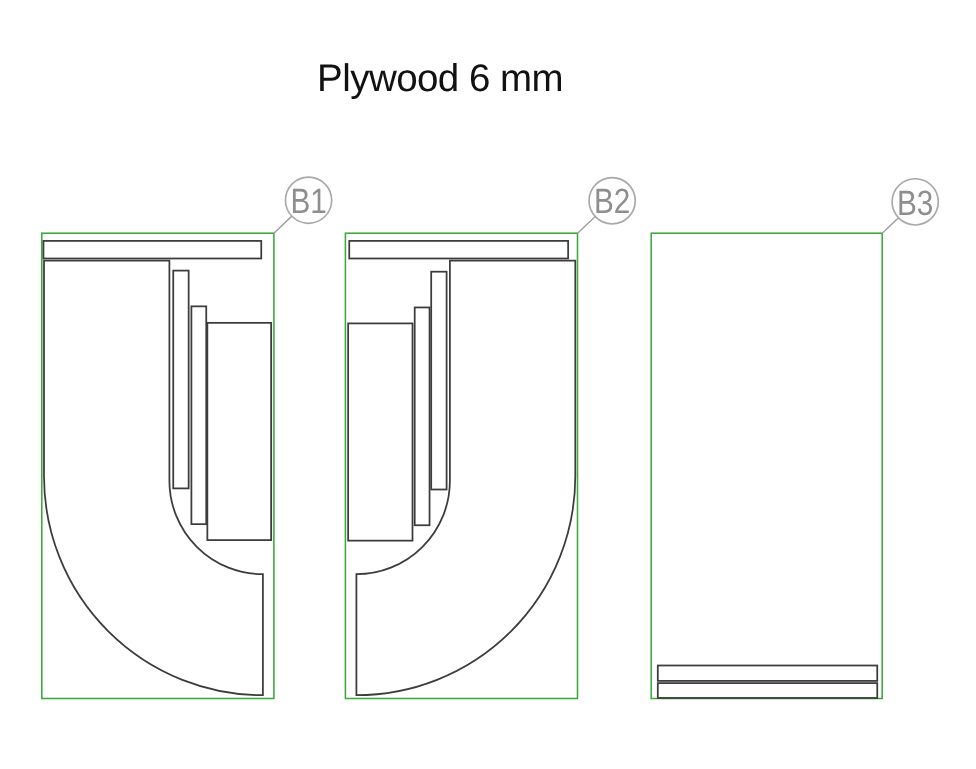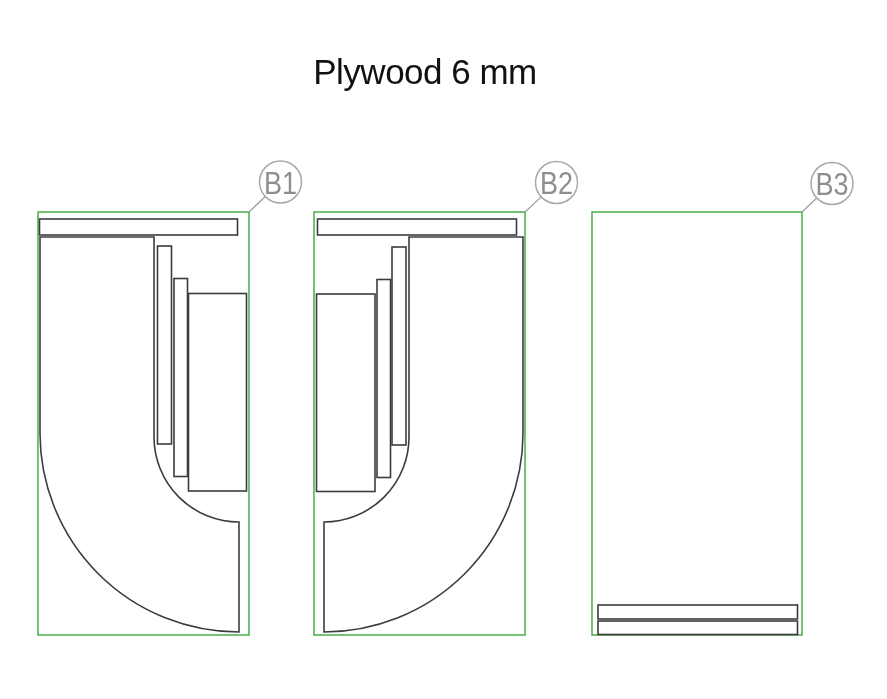--- a/index.html
+++ b/index.html
@@ -10,21 +10,21 @@
     width: 887px;
     height: 699px;
     background: #ffffff;
     position: relative;
     overflow: hidden;
     font-family: "Liberation Sans", sans-serif;
   }
   .page-title {
     position: absolute;
     top: 52px;
-    left: 425px;
+    left: 400px;
     transform: translateX(-50%);
     font-size: 35px;
     letter-spacing: -0.5px;
     white-space: nowrap;
     color: #111111;
   }
   #layout-svg {
     position: absolute;
     left: 0;
     top: 0;

